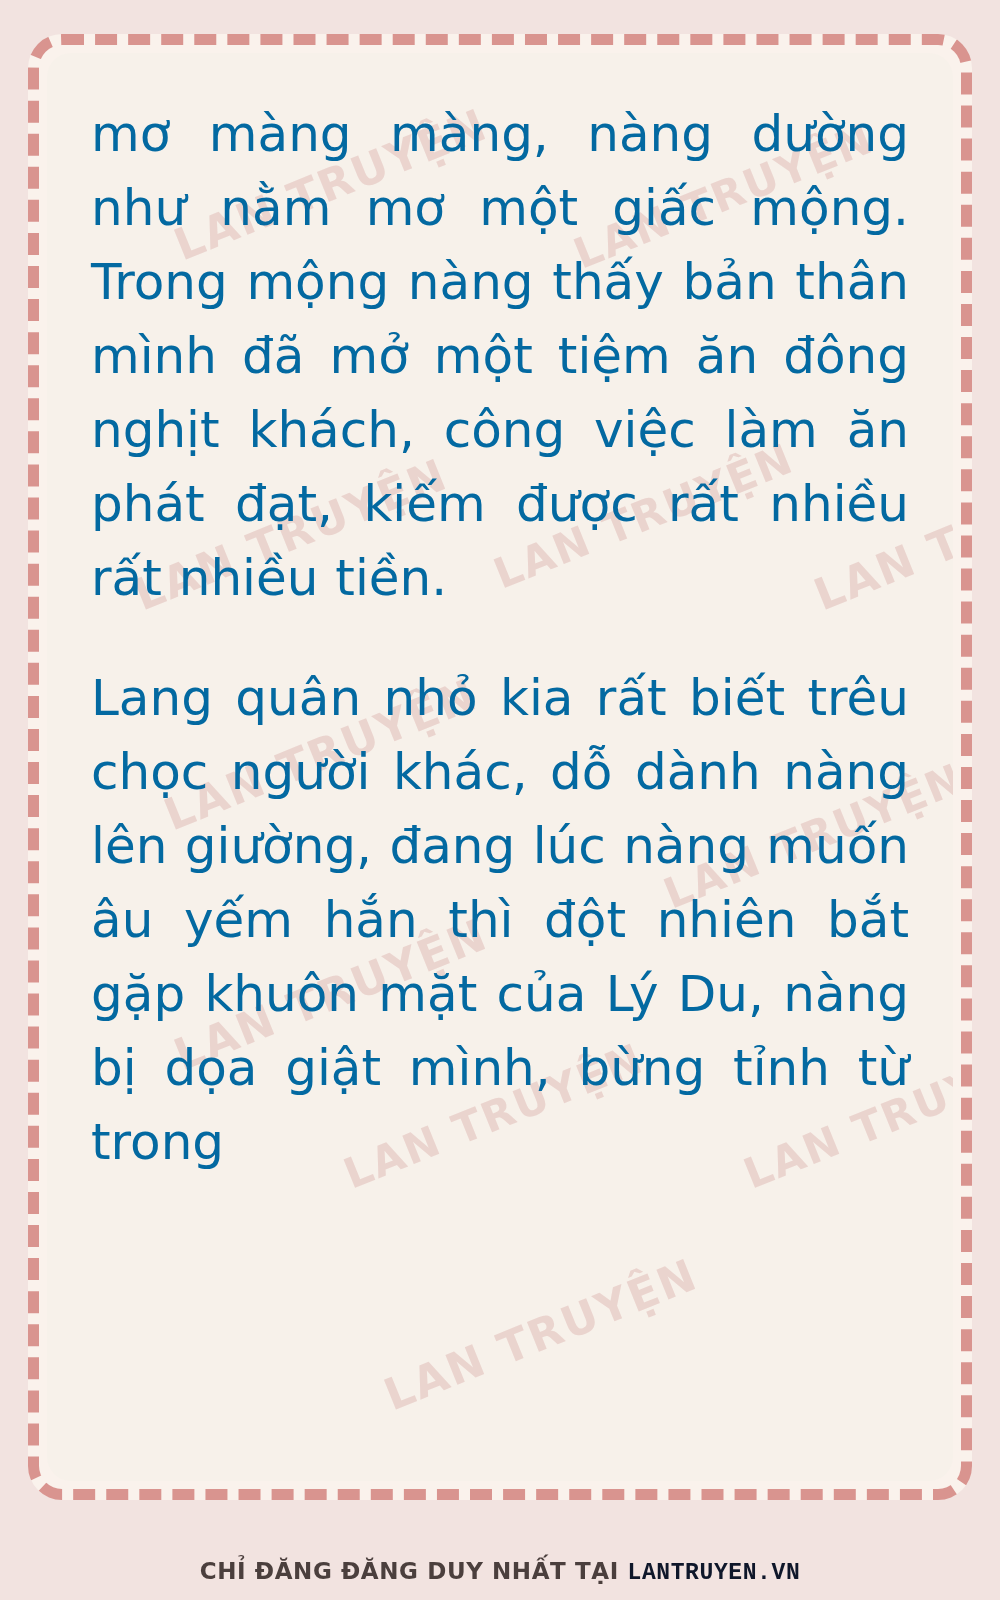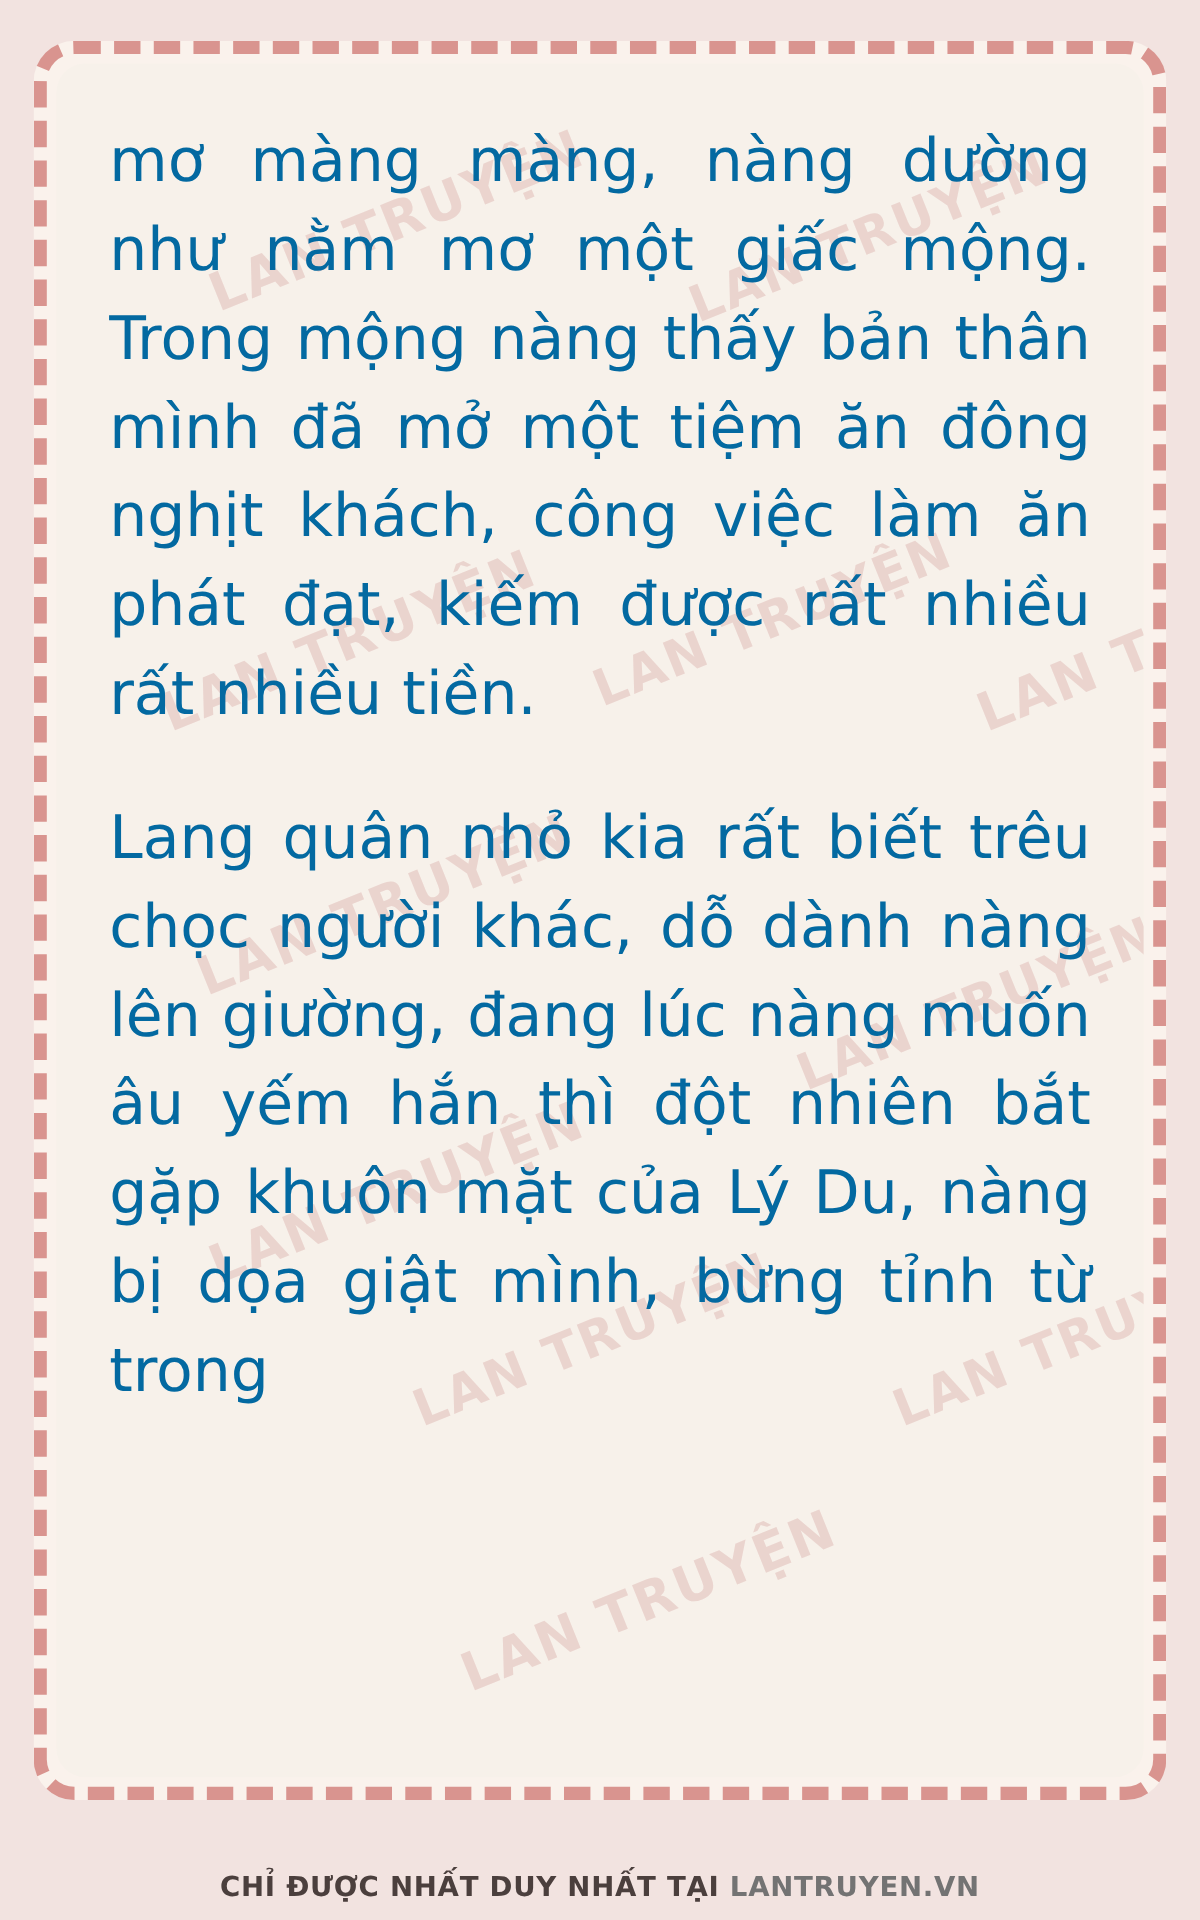--- a/index.html
+++ b/index.html
@@ -83,21 +83,22 @@
     left: 0;
     right: 0;
     bottom: 14px;
     text-align: center;
     font-size: 23px;
     font-weight: 700;
     color: #4b3f3d;
     letter-spacing: 0.6px;
   }
   .footer .site {
-    color: #737373;
+    color: #0f172a;
+    font-family: Liberation Mono, monospace;
   }
 </style>
 </head>
 <body>
 
 <div class="reader-frame">
   <div class="page-surface">
 
     <div class="watermark-layer">
       <span class="wm" style="left:120px; top:170px; transform: rotate(-22deg); font-size:44px;">LAN TRUYỆN</span>
@@ -115,14 +116,14 @@
 
     <div class="content">
       <p class="para">mơ màng màng, nàng dường như nằm mơ một giấc mộng. Trong mộng nàng thấy bản thân mình đã mở một tiệm ăn đông nghịt khách, công việc làm ăn phát đạt, kiếm được rất nhiều rất nhiều tiền.</p>
       <p class="para">Lang quân nhỏ kia rất biết trêu chọc người khác, dỗ dành nàng lên giường, đang lúc nàng muốn âu yếm hắn thì đột nhiên bắt gặp khuôn mặt của Lý Du, nàng bị dọa giật mình, bừng tỉnh từ trong</p>
     </div>
 
   </div>
 </div>
 
 <div class="footer">
-  <span>CHỈ ĐƯỢC NHẤT DUY NHẤT TẠI </span><span class="site">LANTRUYEN.VN</span>
+  <span>CHỈ ĐĂNG ĐĂNG DUY NHẤT TẠI </span><span class="site">LANTRUYEN.VN</span>
 </div>
 
 </body></html>

